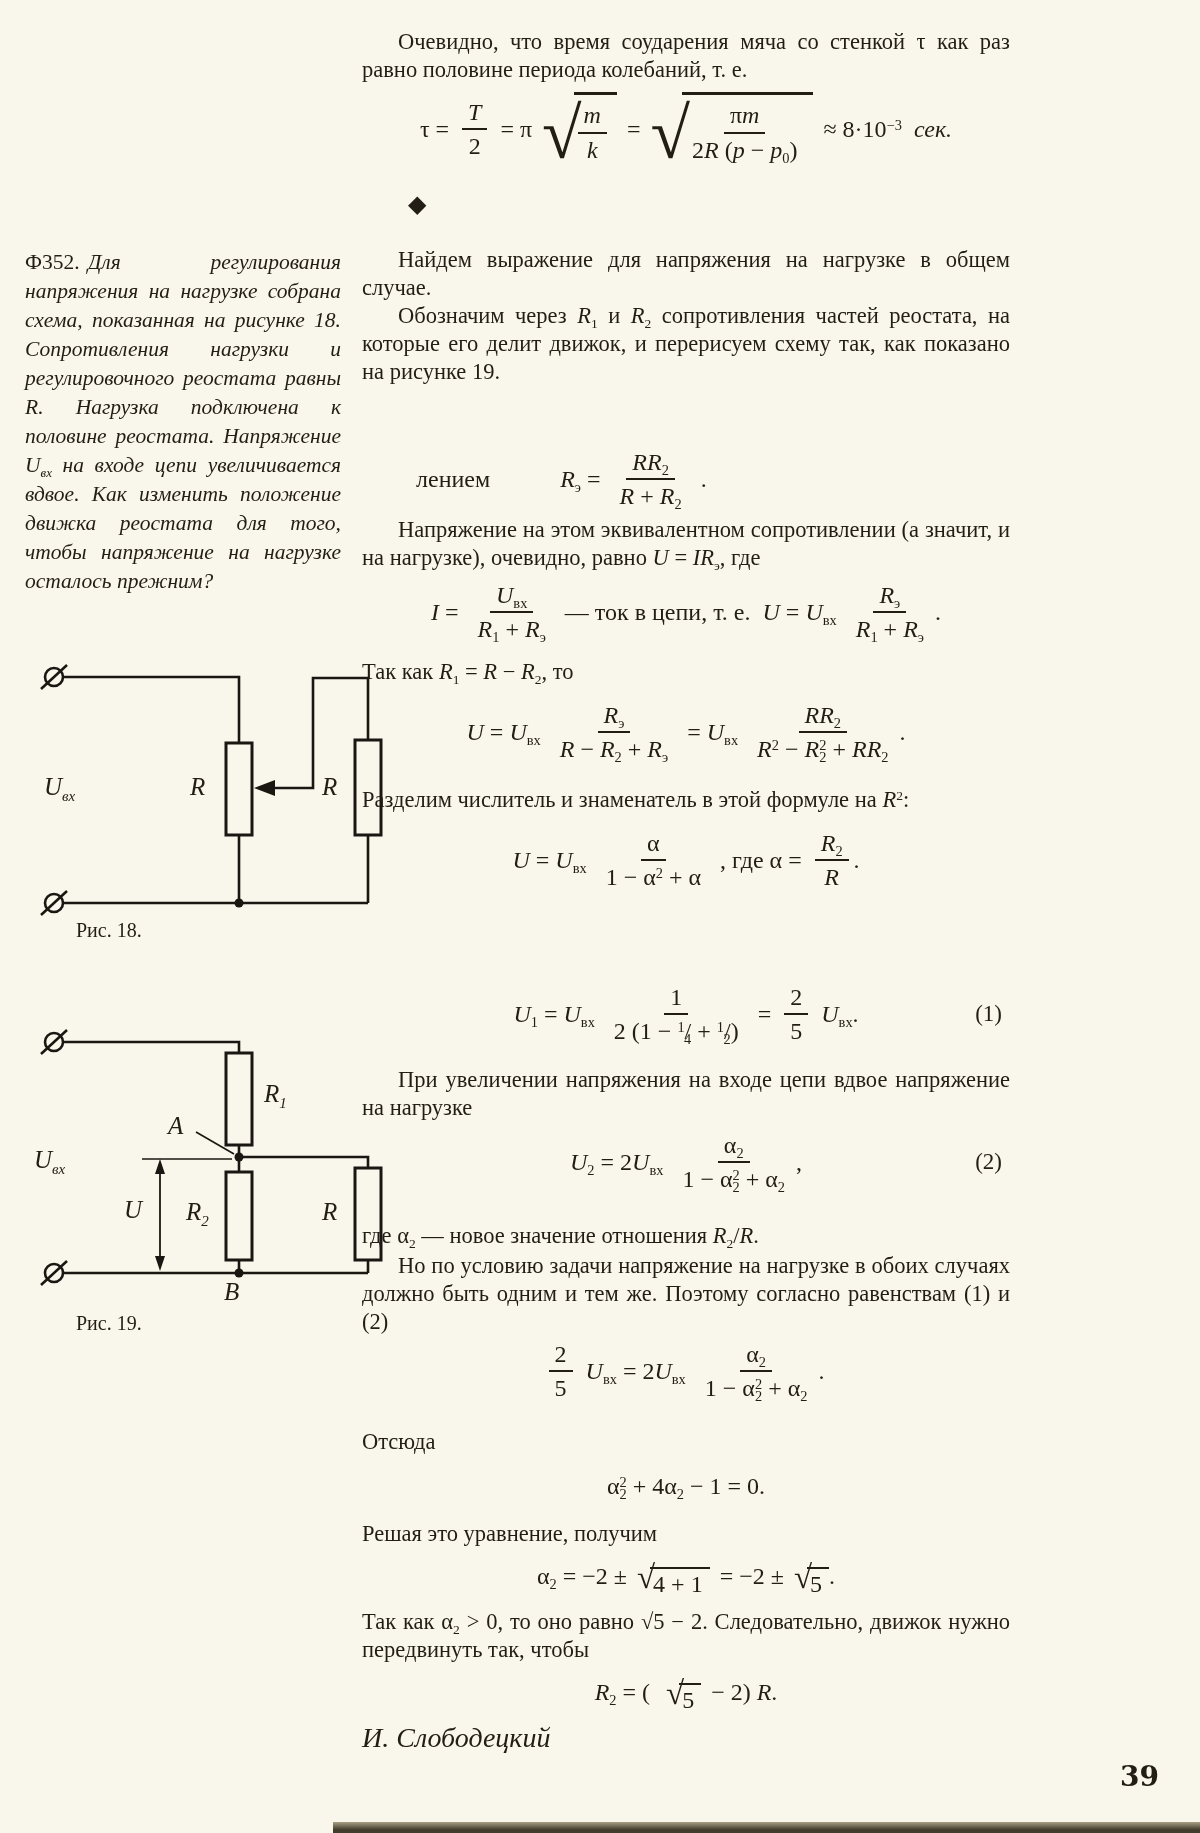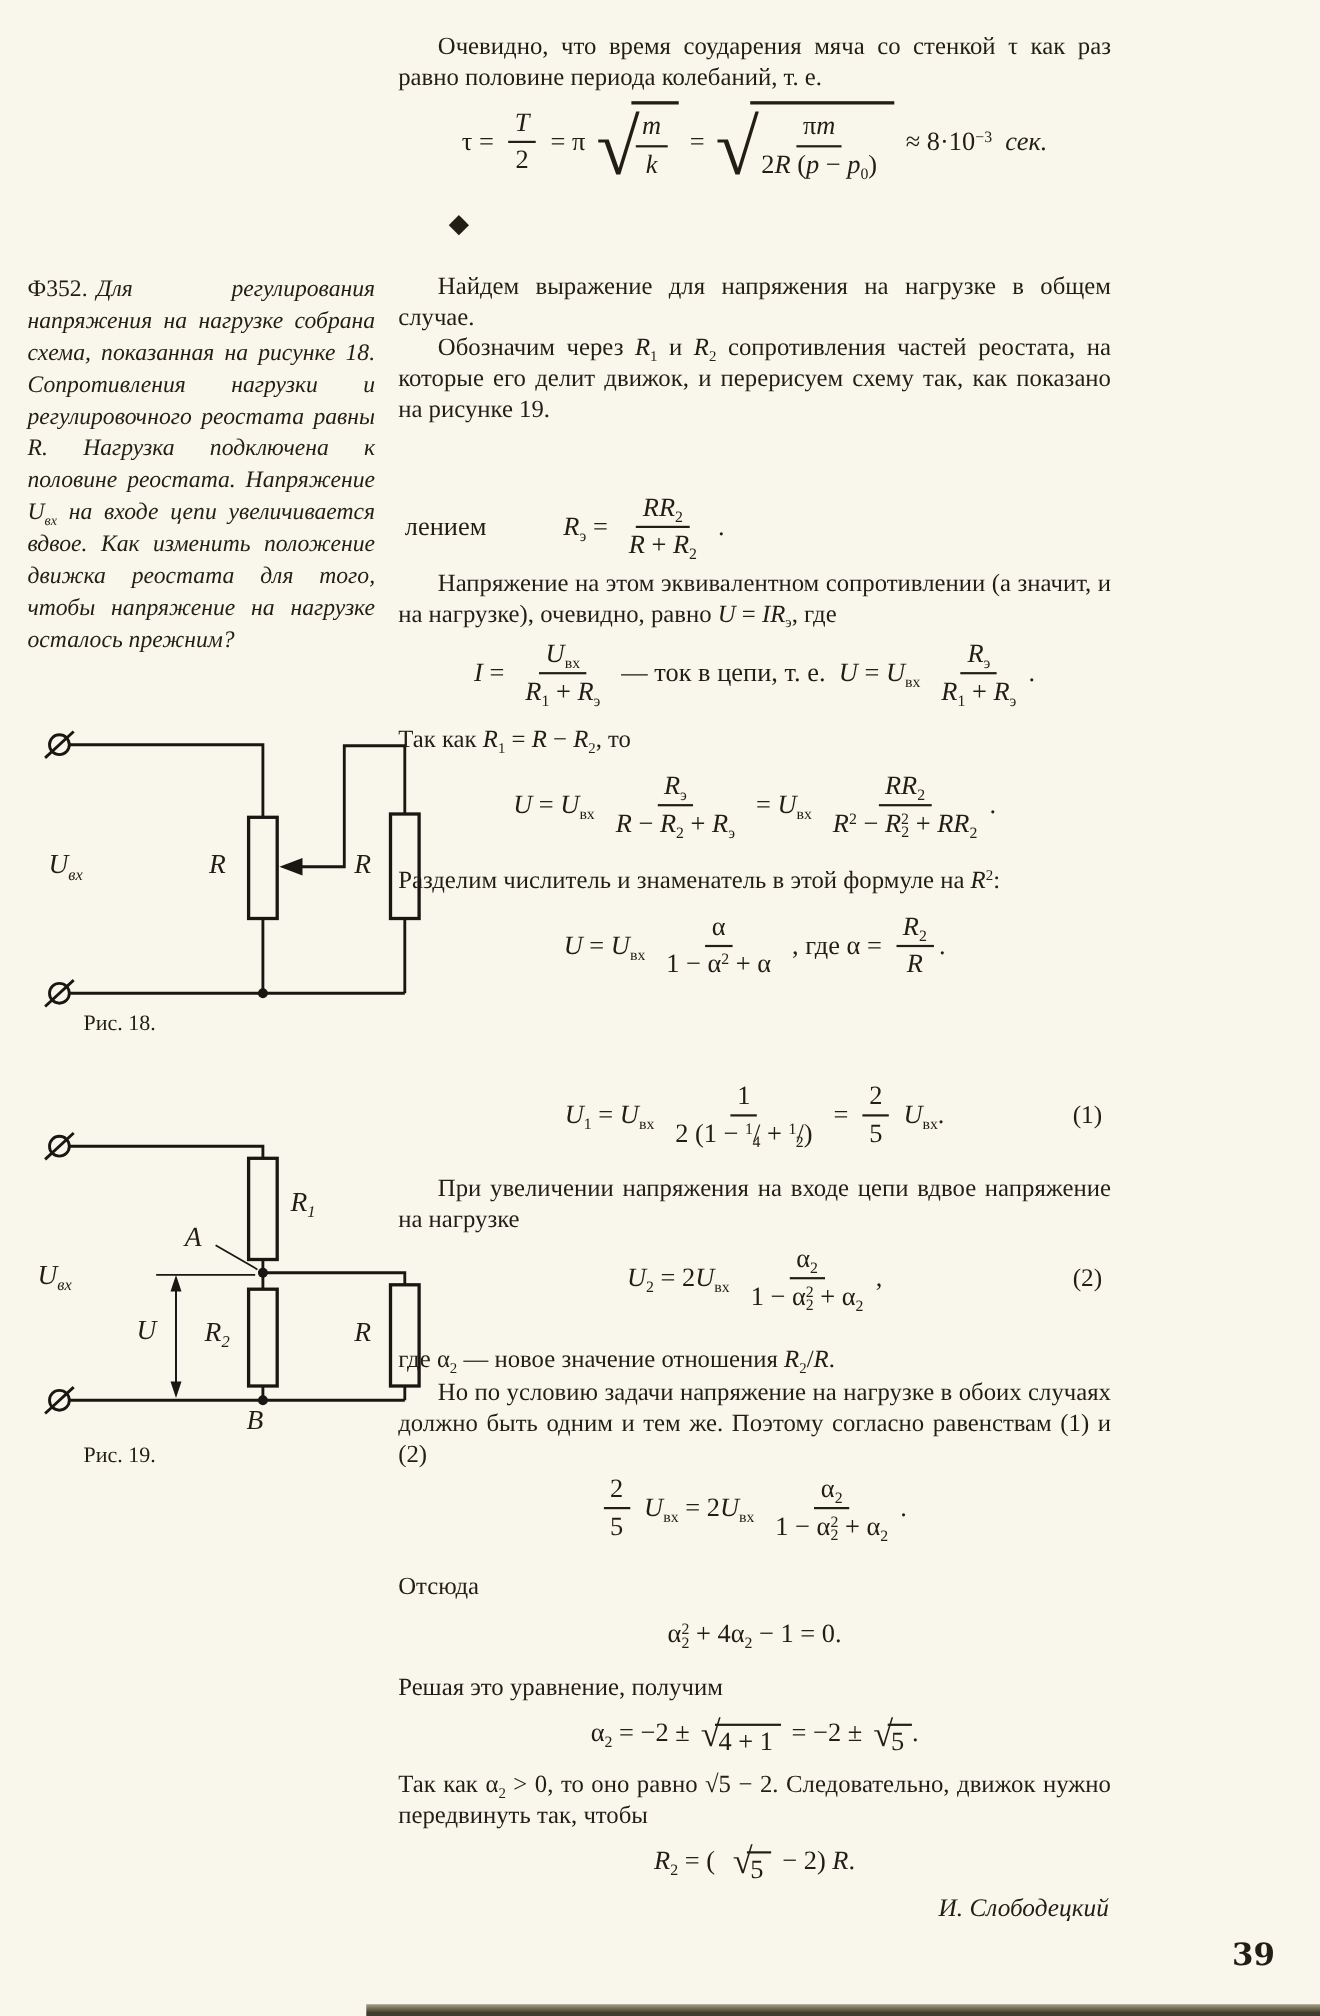--- a/index.html
+++ b/index.html
@@ -5,42 +5,42 @@
   html,body{margin:0;padding:0;}
   body{background:#d8d4c6;font-family:"Liberation Serif",serif;}
   .page{position:relative;width:1200px;height:1833px;margin:0 auto;background:#f9f6ec;color:#221d15;overflow:hidden;}
   .para{position:absolute;left:362px;width:648px;font-size:22.5px;line-height:28px;text-align:justify;}
   .ind{text-indent:36px;}
   .problem{position:absolute;left:25px;top:248px;width:316px;font-style:italic;font-size:21.5px;line-height:29px;text-align:justify;}
   .plabel{font-style:normal;font-weight:400;margin-right:8px;}
   .divider{position:absolute;font-size:24px;line-height:1;}
   .eq{position:absolute;left:362px;width:648px;display:flex;align-items:center;justify-content:center;font-size:24px;}
   .eq .tok{margin:0 6px;white-space:nowrap;}
-  .eq.lead{justify-content:flex-start;}
+  .eq.lead{justify-content:flex-start;margin-left:48px;}
   .eq.lead .lead-word{margin-right:64px;}
   .frac{display:inline-flex;flex-direction:column;align-items:center;vertical-align:middle;margin:0 7px;line-height:1.18;text-align:center;}
   .frac .num{padding:0 6px 2px;border-bottom:2.2px solid currentColor;white-space:nowrap;}
   .frac .den{padding:2px 6px 0;white-space:nowrap;}
   .rad{display:inline-flex;align-items:center;margin:0 4px;}
   .rad .sign{line-height:0;position:relative;}
   .rad.lg .sign{font-size:72px;top:5px;margin-right:-8px;}
   .rad.lg .bar{border-top:3px solid currentColor;padding:6px 10px 2px 4px;display:inline-flex;align-items:center;}
   .rad.sm .sign{font-size:33px;top:1px;margin-right:-5px;}
   .rad.sm .bar{border-top:2.4px solid currentColor;padding:2px 7px 0 3px;margin-top:12px;}
   sub,sup{font-size:0.6em;line-height:0;}
   sub{vertical-align:-0.38em;}
   sup{vertical-align:0.5em;}
   sup + sub{margin-left:-0.5em;}
   i{font-style:italic;}
   .eqnum{position:absolute;right:8px;top:50%;transform:translateY(-50%);font-size:23px;}
   .figure{position:absolute;}
   .figure svg{position:absolute;left:0;top:0;}
   .fig-label{position:absolute;font-style:italic;font-size:25px;white-space:nowrap;}
   .fig-caption{position:absolute;font-weight:400;font-size:20px;font-style:normal;white-space:nowrap;}
-  .signature{position:absolute;left:362px;width:646px;text-align:right;font-style:italic;font-size:23px;}
+  .signature{position:absolute;left:362px;width:646px;font-style:italic;font-size:28px;}
   .pagenum{position:absolute;left:1120px;top:1760px;font-weight:800;font-size:28px;font-family:"DejaVu Serif",serif;text-align:right;}
   .bottom-strip{position:absolute;left:333px;right:0;bottom:0;height:11px;background:linear-gradient(to bottom,#a89f84,#413d2c 70%);}
 </style>
 </head>
 <body>
 
 <div class="page">
 
   <div class="para ind" style="top:28px">Очевидно, что время соударения мяча со стенкой τ как раз равно половине периода колебаний, т. е.</div>
 

